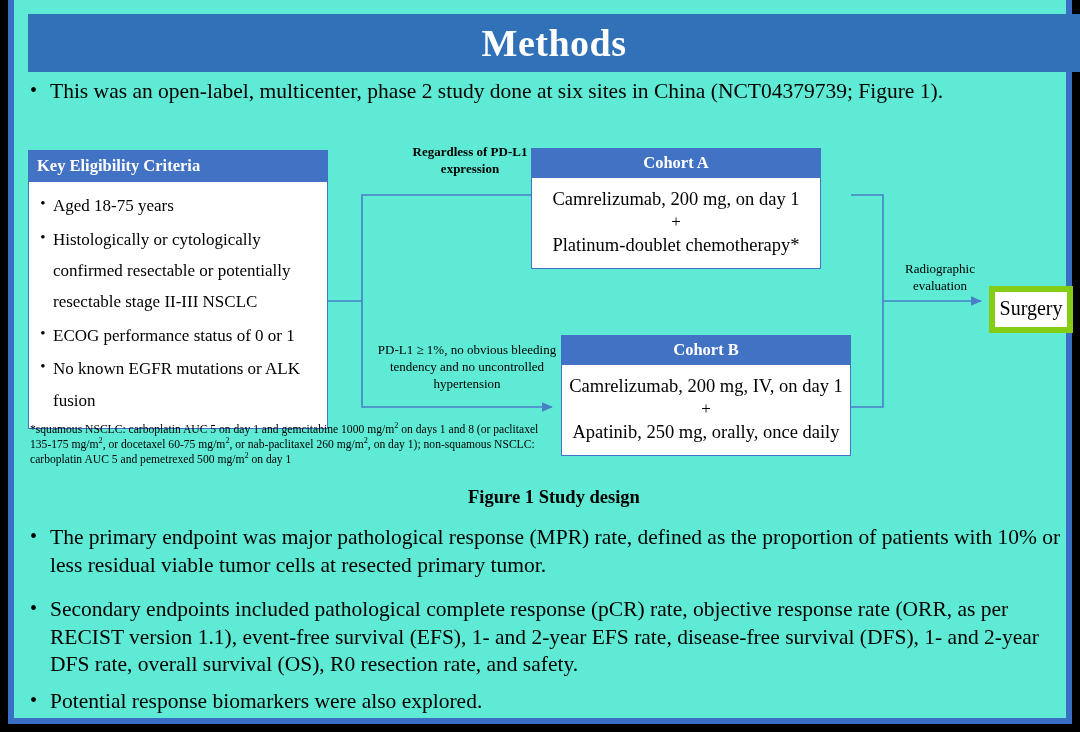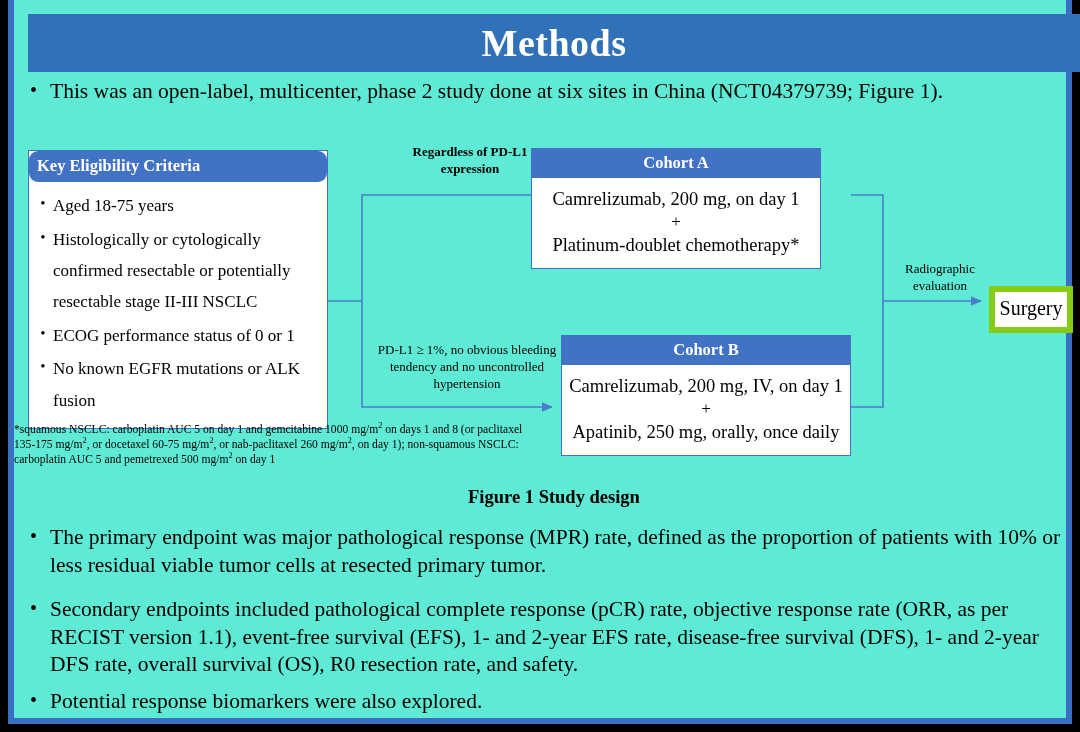--- a/index.html
+++ b/index.html
@@ -101,21 +101,20 @@
     box-sizing: border-box;
     background: #ffffff;
   }
   .crit-header {
     background: #4272c4;
     color: #ffffff;
     font-size: 16.5px;
     font-weight: bold;
     padding: 6px 8px 7px 8px;
     line-height: 1.1;
-    border-radius: 9px;
   }
   .crit-body {
     padding: 8px 6px 10px 4px;
   }
   .crit-item {
     display: flex;
     align-items: flex-start;
     margin-bottom: 2px;
   }
   .crit-item .cdot {
@@ -128,21 +127,21 @@
   .crit-item .ctext {
     flex: 1 1 auto;
     font-size: 17px;
     line-height: 1.85;
     color: #000;
   }
 
   
   .crit-footnote {
     position: absolute;
-    left: 0;
+    left: 16px;
     top: 312px;
     width: 530px;
     font-size: 11.6px;
     line-height: 1.30;
     color: #000;
     text-align: left;
   }
   .crit-footnote sup { font-size: 8.2px; vertical-align: super; line-height: 0; }
 
   

